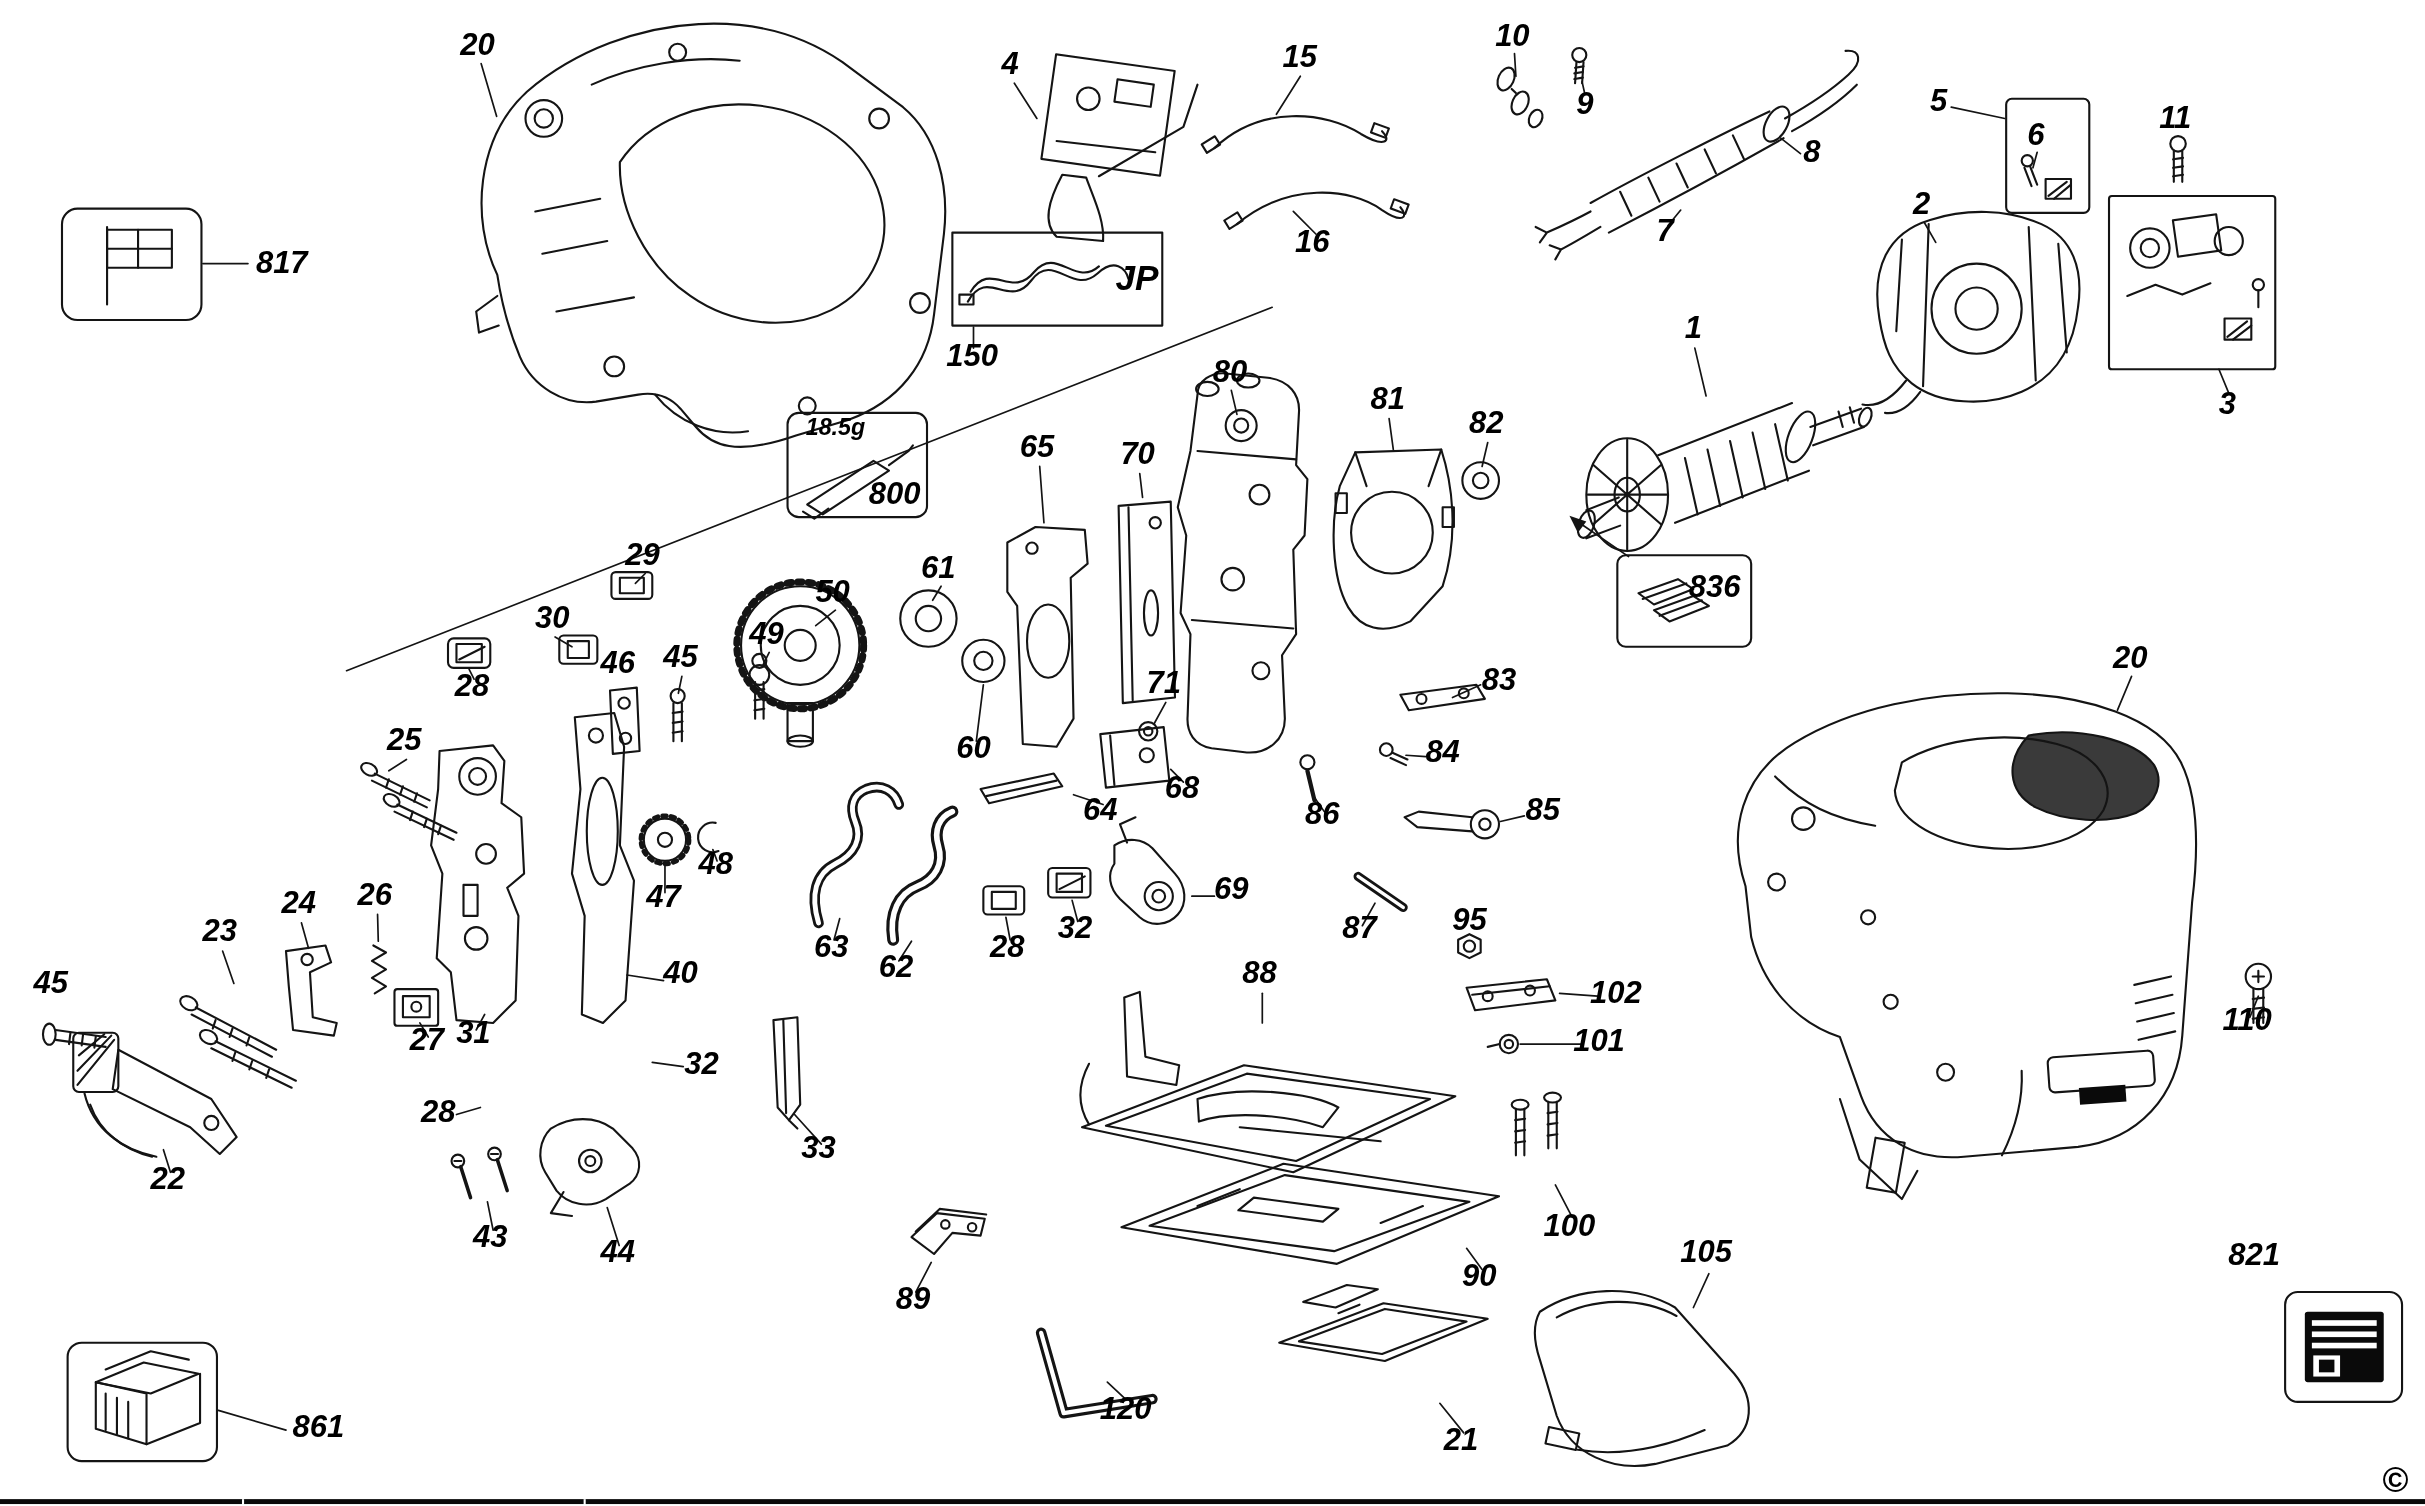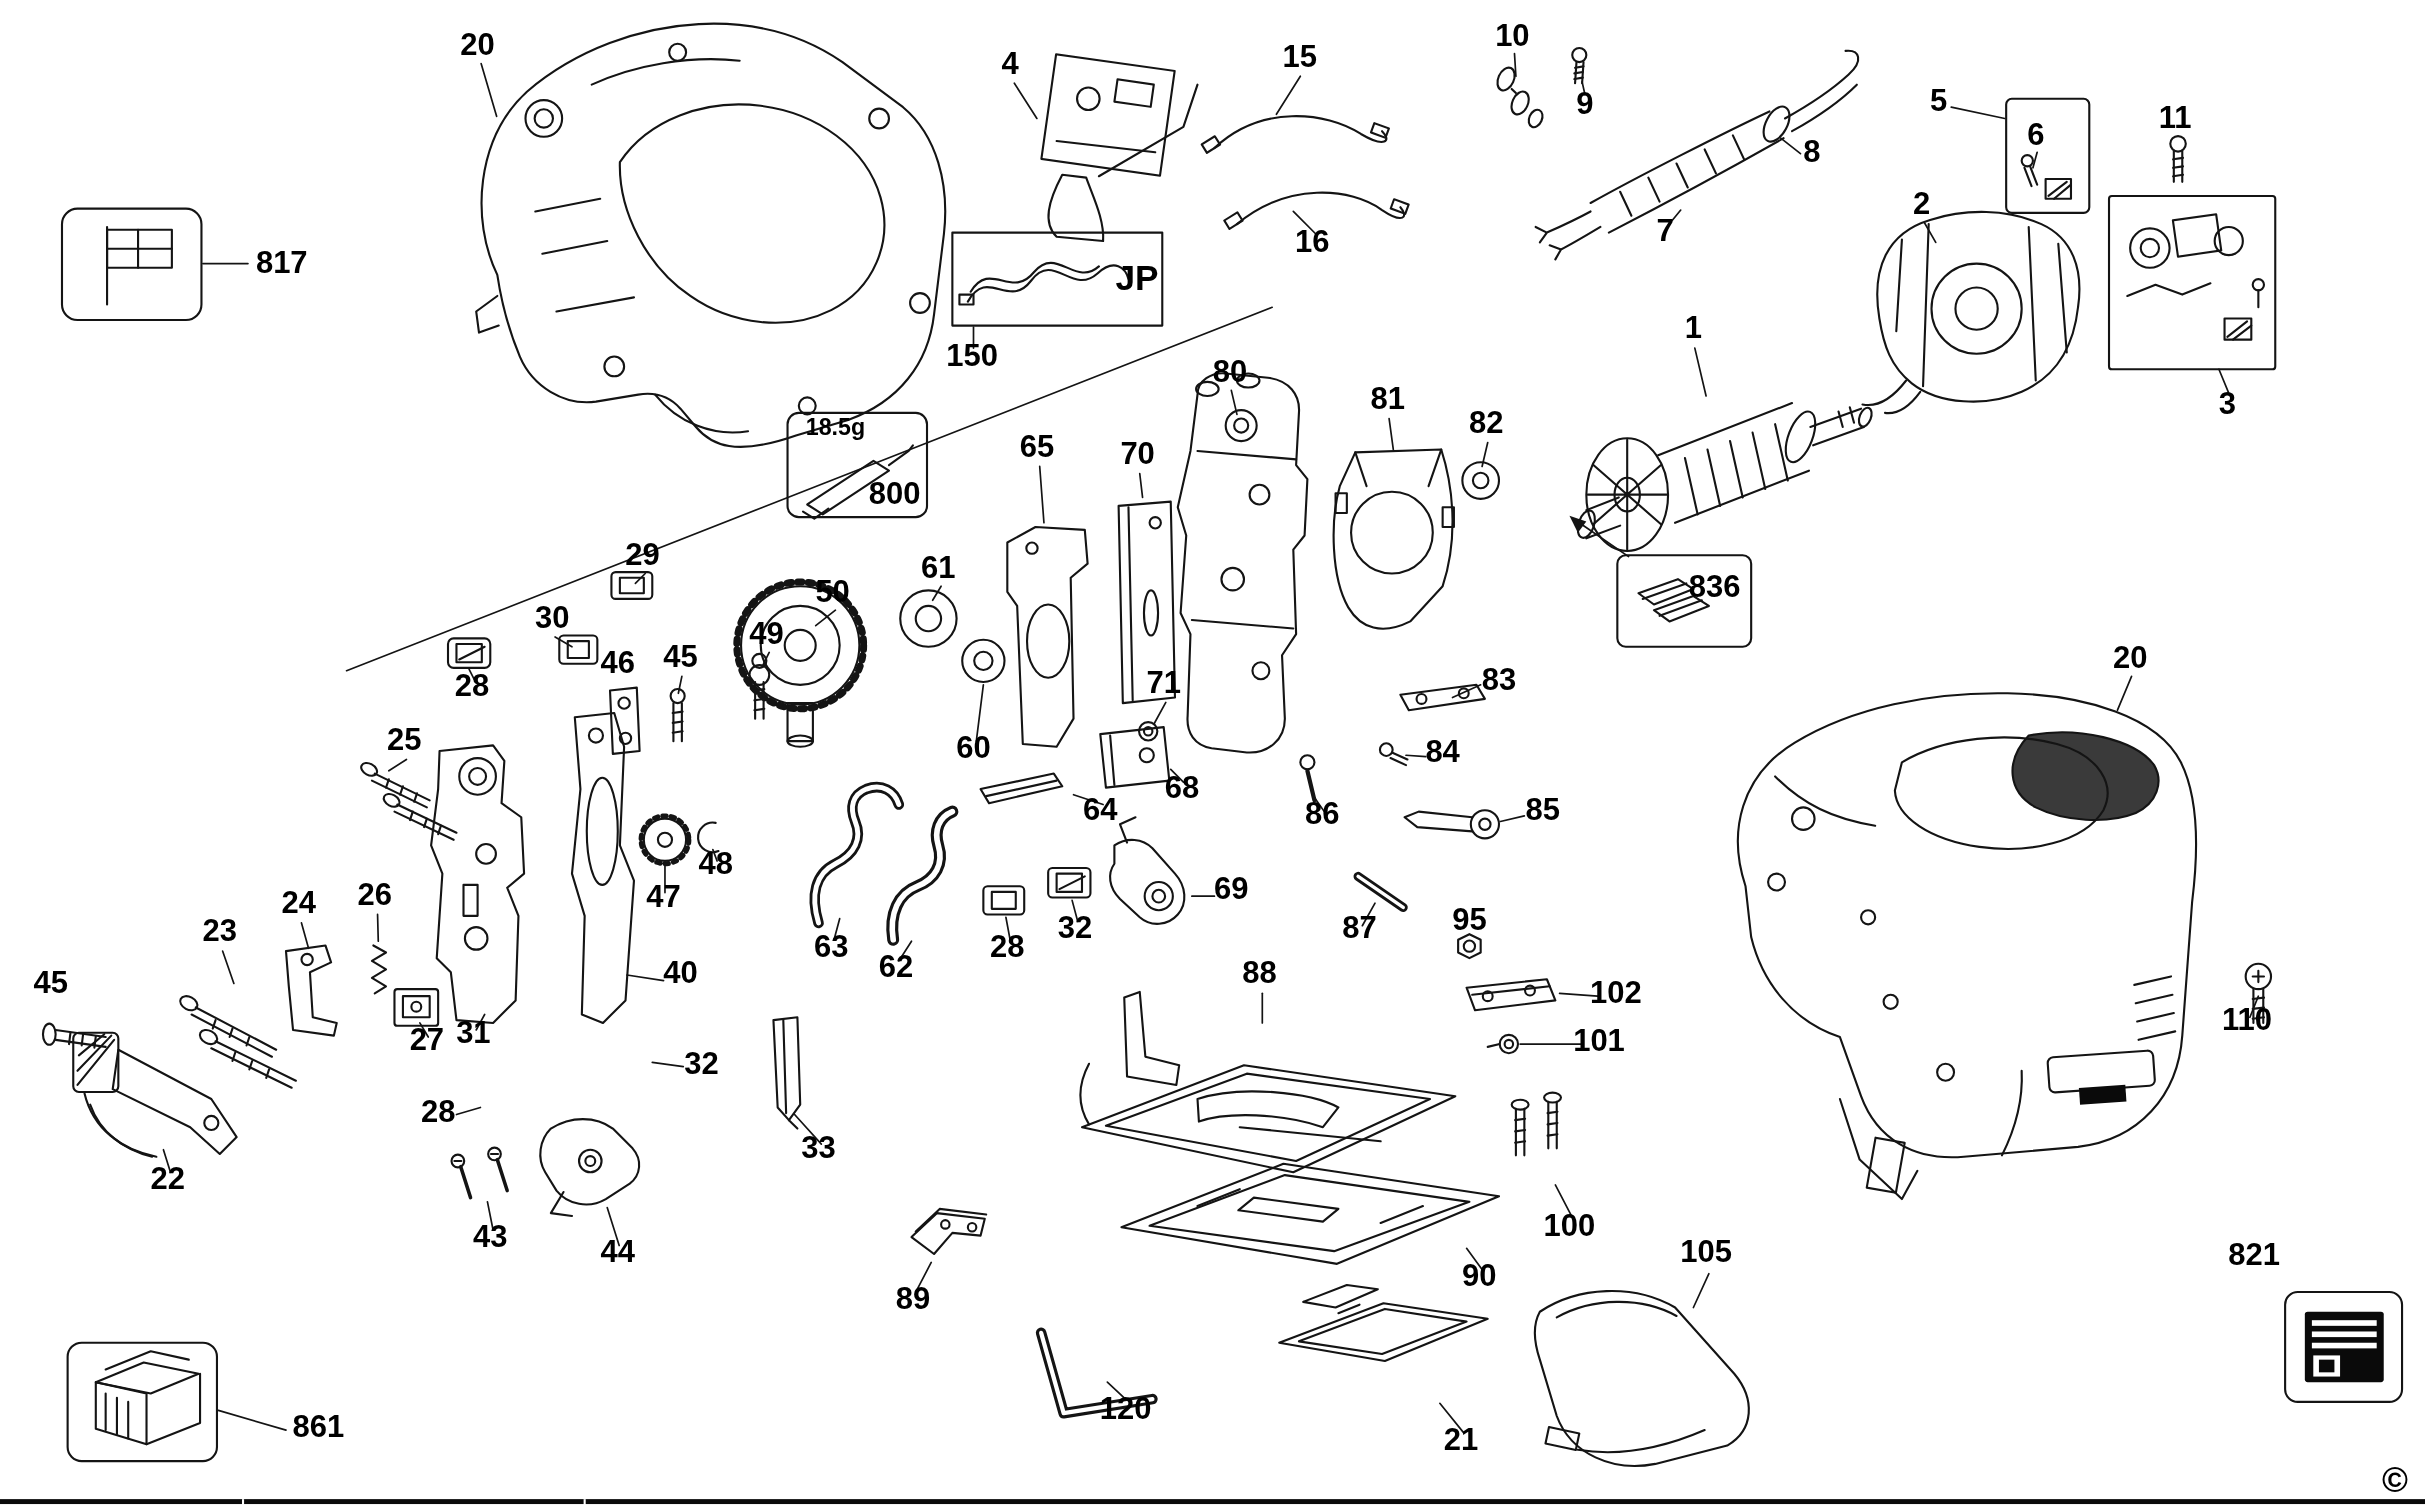--- a/index.html
+++ b/index.html
@@ -1,17 +1,17 @@
 <!DOCTYPE html>
 <html style="font-size:11.3px"><head>
 <meta charset="utf-8">
 <style>
   html,body{margin:0;padding:0;background:#ffffff;}
   .stage{position:relative;width:2426px;height:1507px;background:#ffffff;overflow:hidden;
-         font-family:"Liberation Sans","DejaVu Sans",sans-serif;}
+         font-family:"Liberation Sans","DejaVu Sans",sans-serif;font-style:italic;}
   svg{display:block;}
   .callout{font-family:"Liberation Sans","DejaVu Sans",sans-serif;font-weight:bold;font-size:44px;fill:#000;}
   .callout.small{font-size:33px;}
   .callout.big{font-size:50px;}
   .ol{fill:none;stroke:#141414;stroke-width:3;stroke-linejoin:round;stroke-linecap:round;}
   .leader{stroke:#141414;stroke-width:2.4;stroke-linecap:round;}
   .dark{fill:#3a3a3a;stroke:#141414;stroke-width:3;}
   .blk{fill:#0a0a0a;stroke:none;}
   .wht{fill:#ffffff;stroke:none;}
 </style>

